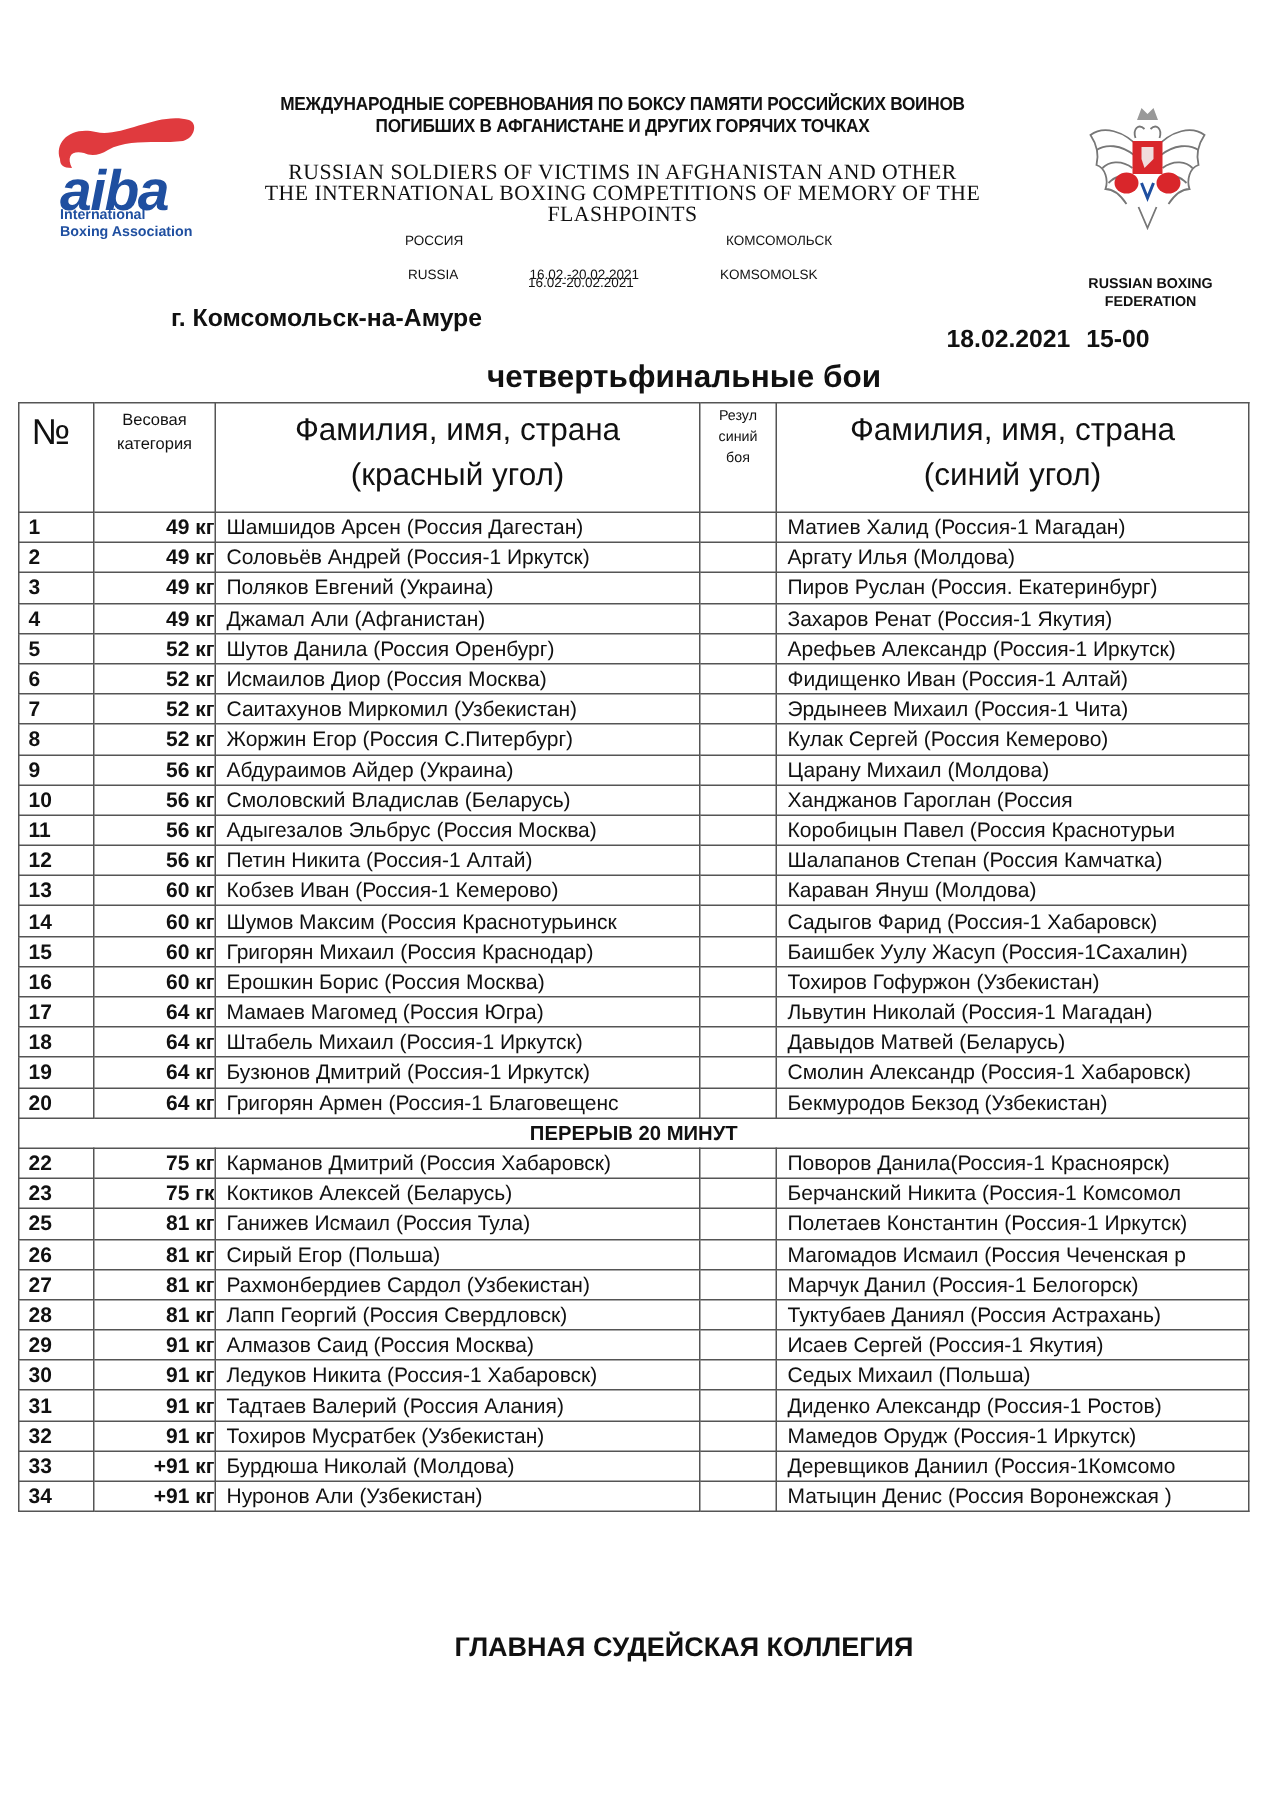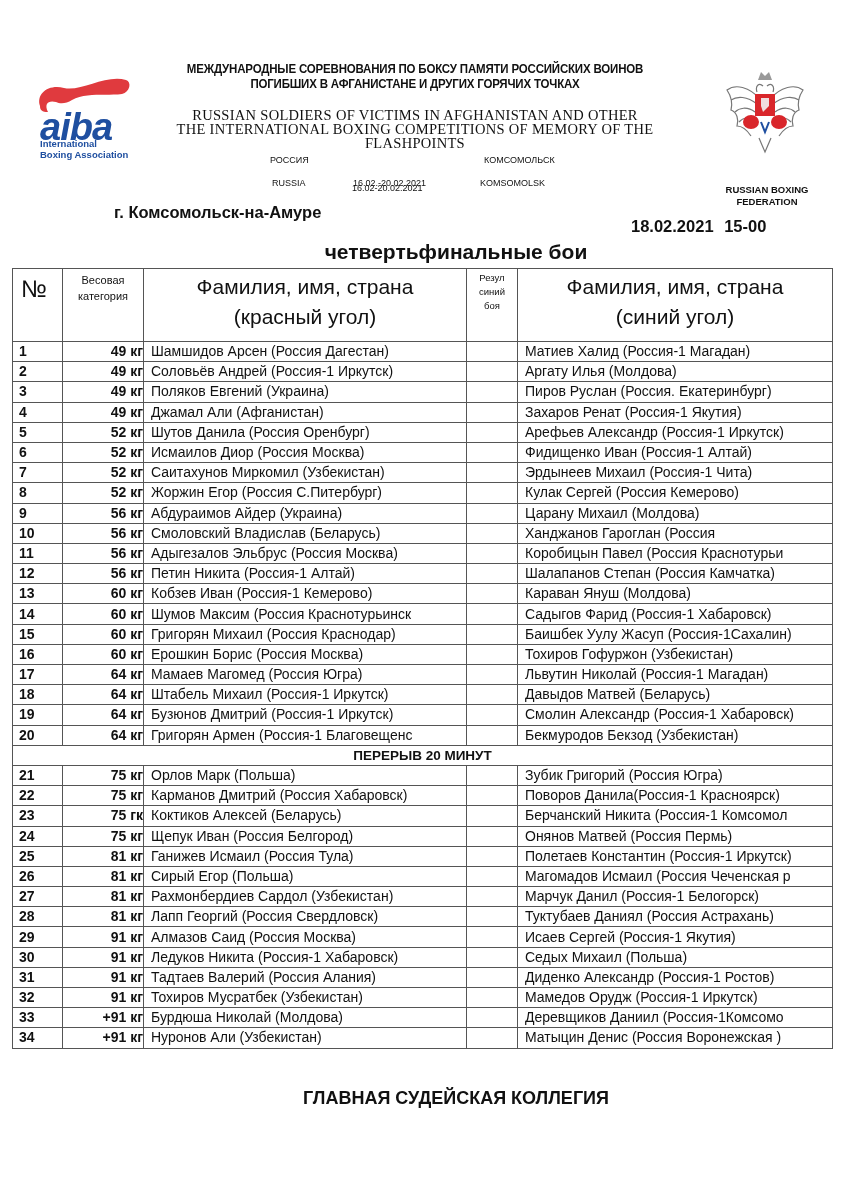--- a/index.html
+++ b/index.html
@@ -269,48 +269,34 @@
         <td class="c-name">Бекмуродов Бекзод (Узбекистан)</td>
       </tr>
     </tbody>
   <tbody>
     <tr>
       <td colspan="5" class="c-break">ПЕРЕРЫВ 20 МИНУТ</td>
     </tr>
   </tbody>
   <tbody id="tbody-part2">
       <tr>
-        <td class="c-num">21</td>
-        <td class="c-weight">75 кг</td>
-        <td class="c-name">Орлов Марк (Польша)</td>
-        <td class="c-result"></td>
-        <td class="c-name">Зубик Григорий (Россия Югра)</td>
-      </tr>
-      <tr>
         <td class="c-num">22</td>
         <td class="c-weight">75 кг</td>
         <td class="c-name">Карманов Дмитрий (Россия Хабаровск)</td>
         <td class="c-result"></td>
         <td class="c-name">Поворов Данила(Россия-1 Красноярск)</td>
       </tr>
       <tr>
         <td class="c-num">23</td>
         <td class="c-weight">75 гк</td>
         <td class="c-name">Коктиков Алексей (Беларусь)</td>
         <td class="c-result"></td>
         <td class="c-name">Берчанский Никита (Россия-1 Комсомол</td>
       </tr>
       <tr>
-        <td class="c-num">24</td>
-        <td class="c-weight">75 кг</td>
-        <td class="c-name">Щепук Иван (Россия Белгород)</td>
-        <td class="c-result"></td>
-        <td class="c-name">Онянов Матвей (Россия Пермь)</td>
-      </tr>
-      <tr>
         <td class="c-num">25</td>
         <td class="c-weight">81 кг</td>
         <td class="c-name">Ганижев Исмаил (Россия Тула)</td>
         <td class="c-result"></td>
         <td class="c-name">Полетаев Константин (Россия-1 Иркутск)</td>
       </tr>
       <tr>
         <td class="c-num">26</td>
         <td class="c-weight">81 кг</td>
         <td class="c-name">Сирый Егор (Польша)</td>

